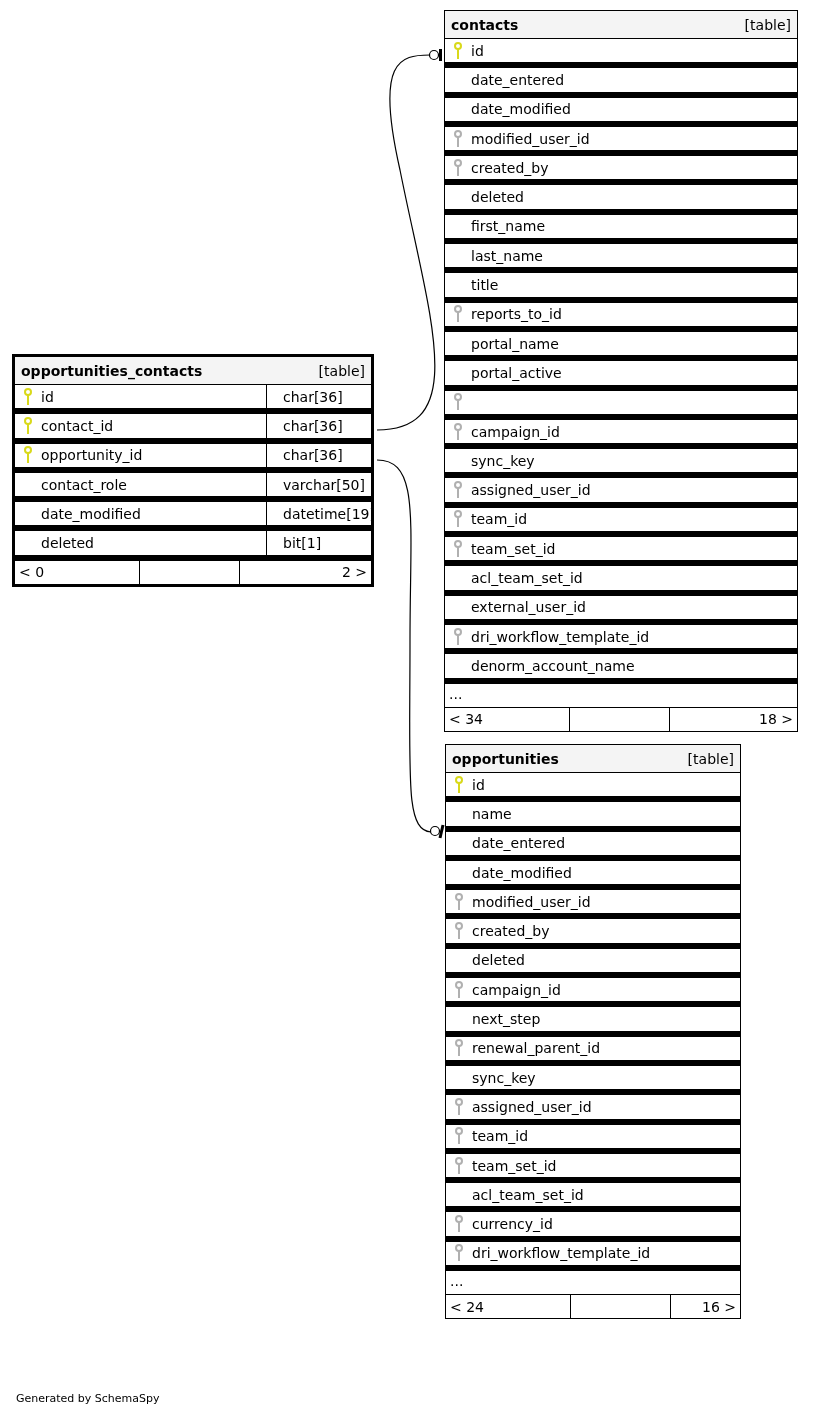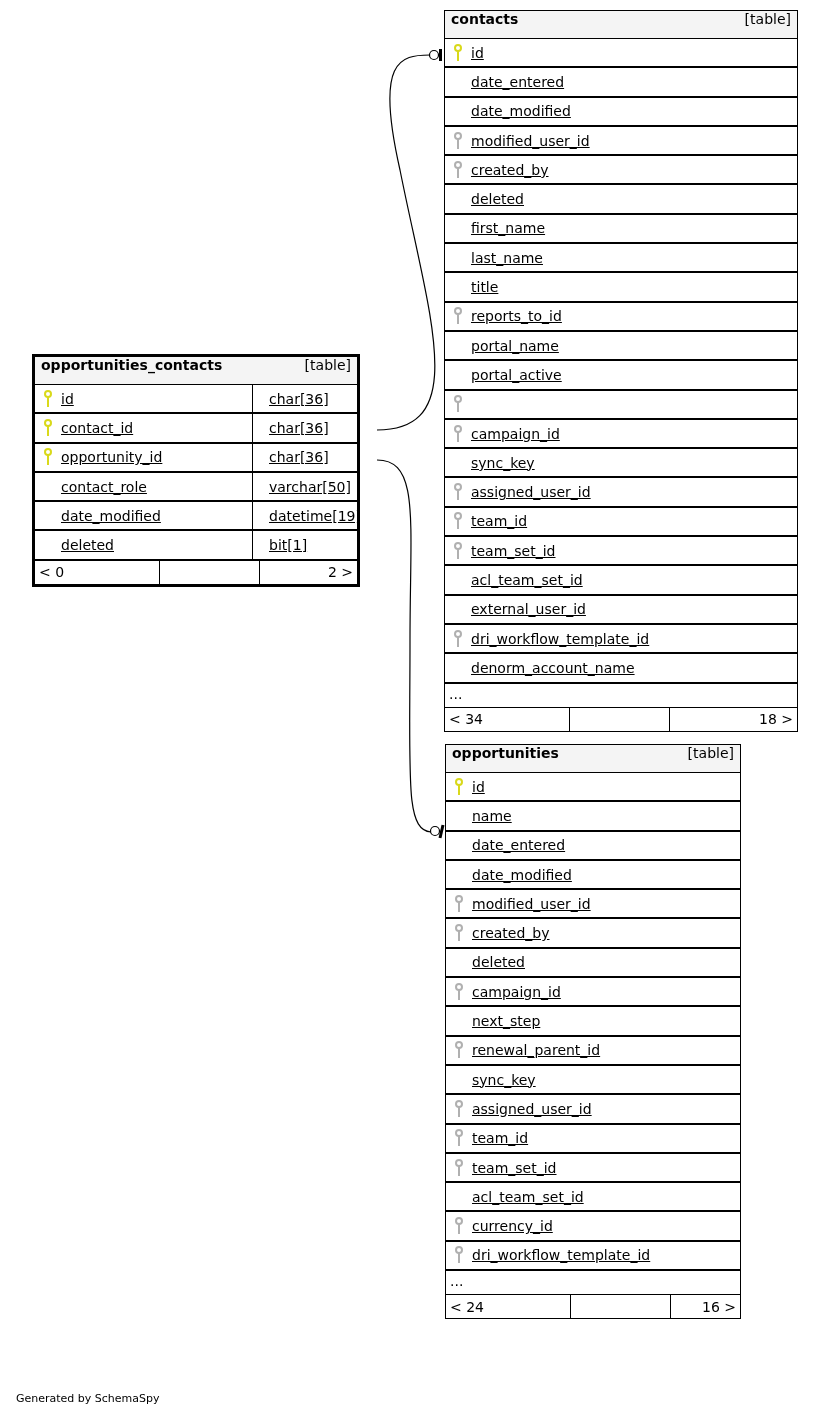--- a/index.html
+++ b/index.html
@@ -1,24 +1,24 @@
 <!DOCTYPE html>
 <html><head>
   <meta charset="utf-8">
   <style>
     html, body { margin: 0; padding: 0; background: #ffffff; }
     body { width: 813px; height: 1421px; position: relative; overflow: hidden;
            font-family: "DejaVu Sans", sans-serif; font-size: 14px; color: #000; }
     .tbl { position: absolute; box-sizing: border-box; border: 1px solid #000; background: #fff; }
     .tbl.focus { border: 3px solid #000; }
     .hdr { height: 28px; background: #f4f4f4; border-bottom: 1px solid #000; display: flex;
-           justify-content: space-between; padding: 0 6px; box-sizing: border-box; }
+           align-items: center; justify-content: space-between; padding: 0 6px; box-sizing: border-box; }
     .hdr .name { font-weight: bold; }
-    .row { height: 29.3px; border-bottom: 2px solid #000000; display: flex; align-items: center;
-           box-sizing: border-box; position: relative; text-decoration: underline; }
+    .row { height: 29.3px; border-bottom: 6px solid #000000; display: flex; align-items: center;
+           box-sizing: border-box; position: relative; }
     .row .icon { width: 26px; display: flex; justify-content: center; align-items: center; flex: 0 0 26px; }
     .row .col { flex: 1; white-space: nowrap; }
     .row .type { width: 105px; flex: 0 0 105px; border-left: 1px solid #000; height: 100%;
                  display: flex; align-items: center; padding-left: 16px; box-sizing: border-box; }
     .ellipsis { height: 24px; border-bottom: 1px solid #000; padding-left: 4px; line-height: 20px; box-sizing: border-box; }
     .foot { height: 23px; display: flex; box-sizing: border-box; }
     .foot div { display: flex; align-items: center; padding: 0 4px; box-sizing: border-box; }
     .foot .l { flex: 0 0 125px; border-right: 1px solid #000; }
     .foot .m { flex: 0 0 100px; border-right: 1px solid #000; }
     .foot .r { flex: 1; justify-content: flex-end; }
@@ -31,21 +31,21 @@
 
 <svg id="edges" width="813" height="1421">
   <path d="M377,430 C470,430 430,320 400,170 C375,60 400,55 430,55" fill="none" stroke="#000" stroke-width="1.2"></path>
   <circle cx="434" cy="55" r="4.5" fill="#fff" stroke="#000" stroke-width="1.2"></circle>
   <rect x="439" y="49" width="3" height="12" fill="#000"></rect>
   <path d="M377,460 C420,460 410,520 410,640 C410,780 405,830 431,832" fill="none" stroke="#000" stroke-width="1.2"></path>
   <circle cx="435" cy="831" r="4.5" fill="#fff" stroke="#000" stroke-width="1.2"></circle>
   <path d="M440,838 L443,825" stroke="#000" stroke-width="3"></path>
 </svg>
 
-<div id="tbl-oc" class="tbl focus" style="left:32px; top:354px; width:328px;">
+<div id="tbl-oc" class="tbl focus" style="left:12px; top:354px; width:362px;">
     <div class="hdr">
       <span class="name">opportunities_contacts</span>
       <span class="kind">[table]</span>
     </div>
     <div class="row">
       <span class="icon key">
         <svg width="8" height="18" viewBox="0 0 8 18">
           <circle cx="4" cy="4" r="3" fill="none" stroke="#d9d91a" stroke-width="2"></circle>
           <rect x="3" y="6" width="2" height="11" fill="#d9d91a"></rect>
         </svg>

